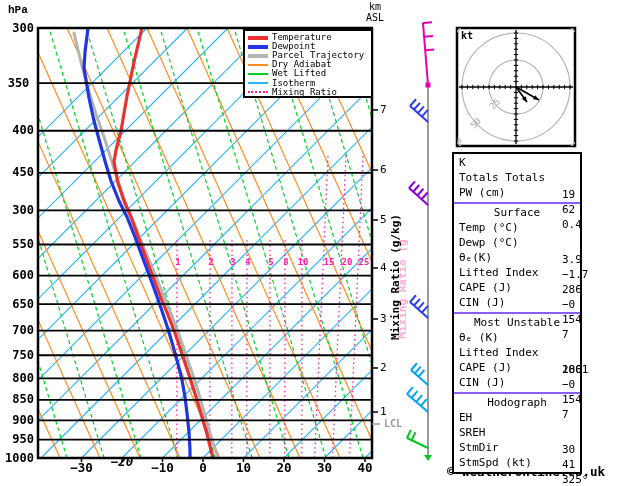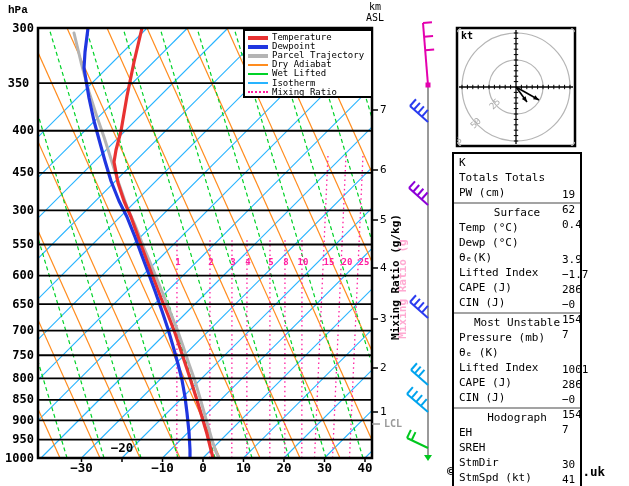--- a/index.html
+++ b/index.html
@@ -13,21 +13,21 @@
   .kmlabel{position:absolute;font-size:11px;}
   .mrlabel{position:absolute;width:18px;text-align:center;font-size:9px;font-weight:bold;color:#ff1ea0;}
   .vlabel{position:absolute;white-space:nowrap;transform:translate(-50%,-50%) rotate(-90deg);}
   #legend{position:absolute;left:243px;top:29px;width:130px;height:69px;background:#fff;
           border:2px solid #000;box-sizing:border-box;padding:2px 0 0 3px;z-index:5;}
   .leg-item{display:flex;align-items:center;height:9.1px;}
   .leg-sample{width:20px;margin-right:4px;flex:none;}
   .leg-label{font-size:9px;line-height:9px;white-space:nowrap;}
   #datatable{position:absolute;left:452px;top:152px;width:130px;background:#fff;
              border:2px solid #000;box-sizing:border-box;z-index:5;font-size:11px;}
-  .tsection{border-top:2px solid #a3a3a3;padding:1px 0 2px 0;}
+  .tsection{border-top:2px solid #8b5cf6;padding:1px 0 2px 0;}
   .tsection:first-child{border-top:none;}
   .thead{text-align:center;line-height:15px;}
   .trow{display:flex;line-height:15px;}
   .trow .lab{padding-left:5px;white-space:nowrap;}
   .trow .val{position:absolute;left:108px;white-space:nowrap;margin-top:32px;}
   .trow{position:relative;}
   #footer{position:absolute;left:447px;top:464px;font-size:12.5px;font-weight:bold;letter-spacing:0px;}
 </style>
 </head>
 <body>
@@ -296,21 +296,21 @@
       <div class="plabel" style="left:3px;top:323.1132140671386px;">700</div>
       <div class="plabel" style="left:3px;top:347.75408189471267px;">750</div>
       <div class="plabel" style="left:3px;top:370.80407437746885px;">800</div>
       <div class="plabel" style="left:3px;top:392.4562140997293px;">850</div>
       <div class="plabel" style="left:3px;top:412.8703944390752px;">900</div>
       <div class="plabel" style="left:3px;top:432.18055249470905px;">950</div>
       <div class="plabel" style="left:3px;top:450.5px;">1000</div>
     </div>
   <div id="temp-labels">
       <div class="tlabel" style="left:61.5px;top:460px;">−30</div>
-      <div class="tlabel" style="left:102px;top:440px;">−20</div>
+      <div class="tlabel" style="left:102px;top:454px;font-style:italic;">−20</div>
       <div class="tlabel" style="left:142.5px;top:460px;">−10</div>
       <div class="tlabel" style="left:183px;top:460px;">0</div>
       <div class="tlabel" style="left:223.5px;top:460px;">10</div>
       <div class="tlabel" style="left:264px;top:460px;">20</div>
       <div class="tlabel" style="left:304.5px;top:460px;">30</div>
       <div class="tlabel" style="left:345px;top:460px;">40</div>
     </div>
   <div id="km-labels">
       <div class="kmlabel" style="left:380px;top:103px;">7</div>
       <div class="kmlabel" style="left:380px;top:163px;">6</div>
@@ -379,21 +379,20 @@
           <div class="val" style="">154</div>
         </div>
         <div class="trow" style="">
           <div class="lab" style="">CIN (J)</div>
           <div class="val" style="">7</div>
         </div>
       </div>
       <div class="tsection" style="">
         <div class="thead" style="">Most Unstable</div>
         <div class="trow" style="">
-          <div class="lab" style="">Pressure (mb)</div>
           <div class="val" style="">1001</div>
         </div>
         <div class="trow" style="">
           <div class="lab" style="">θₑ (K)</div>
           <div class="val" style="">286</div>
         </div>
         <div class="trow" style="">
           <div class="lab" style="">Lifted Index</div>
           <div class="val" style="">−0</div>
         </div>

